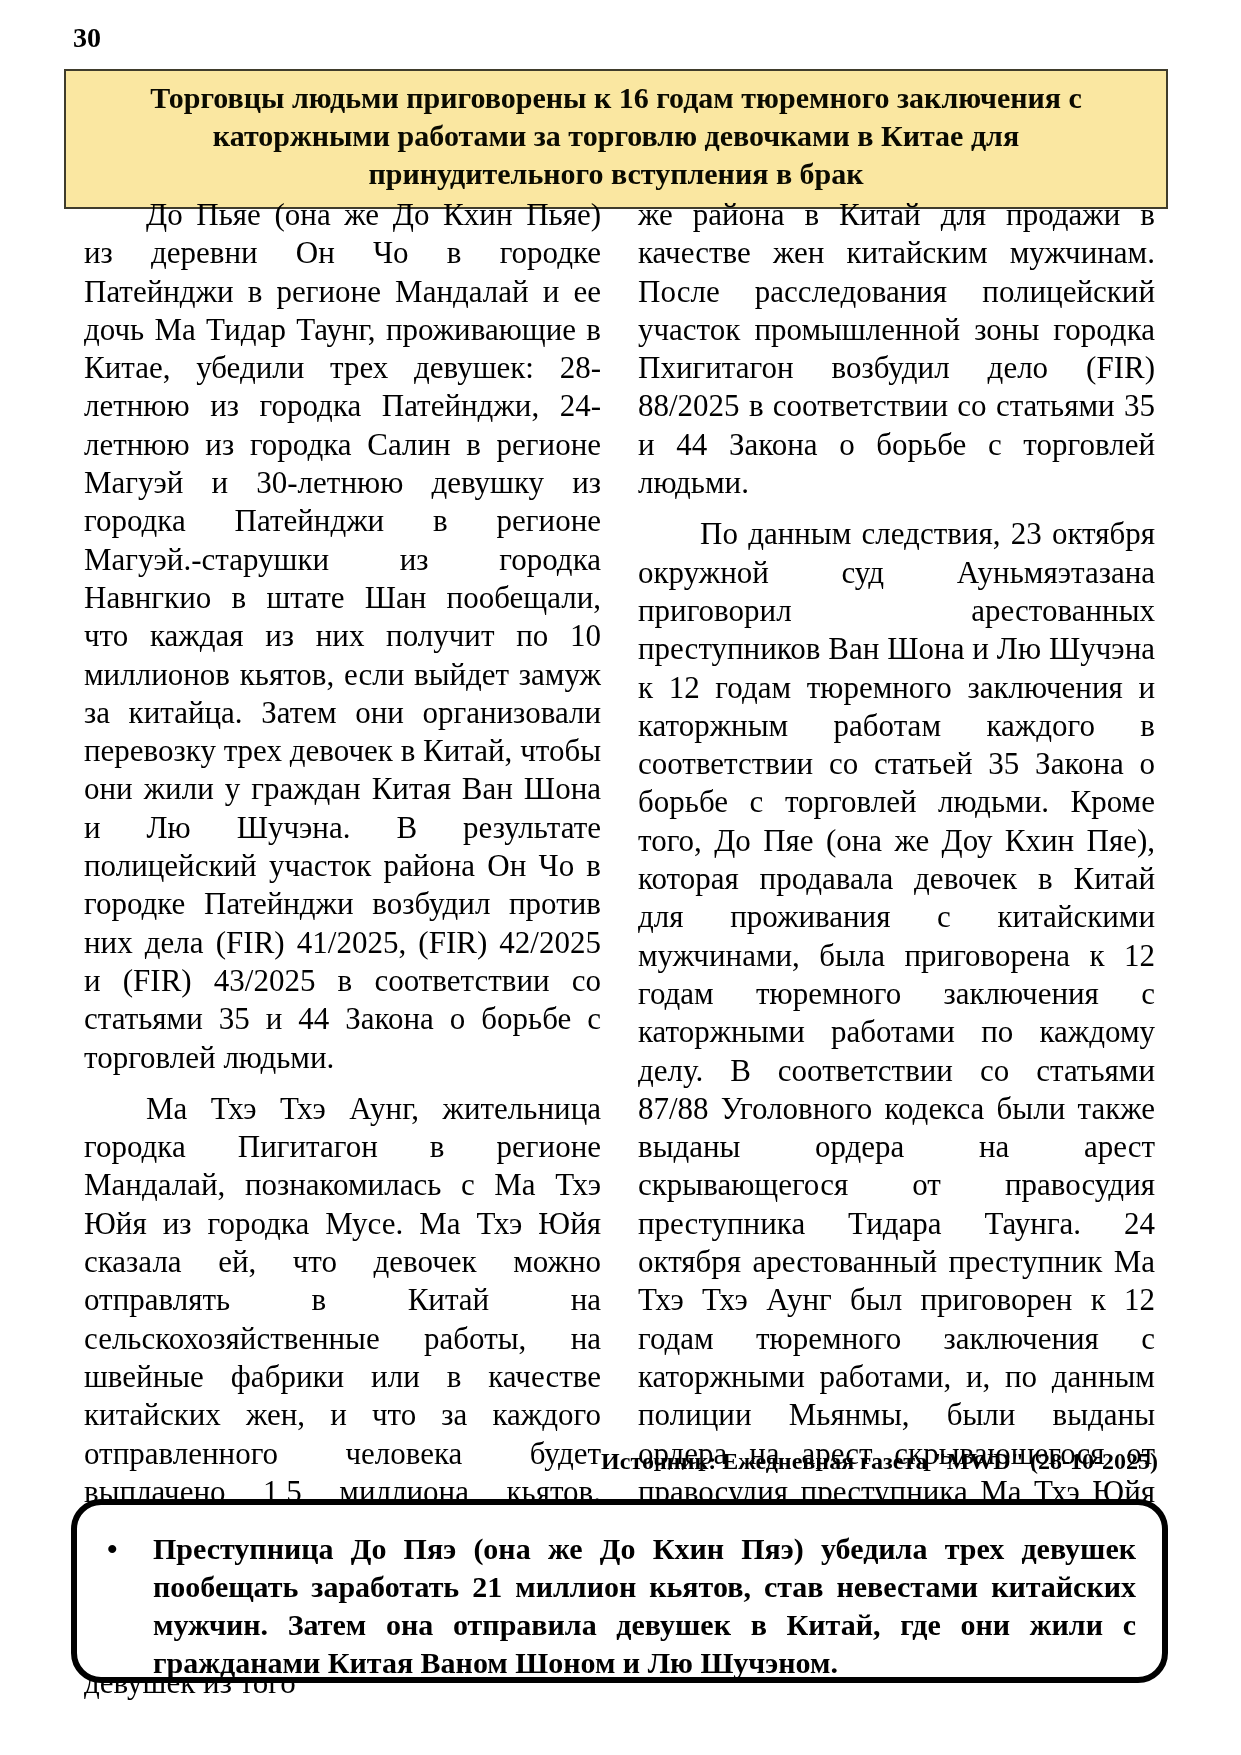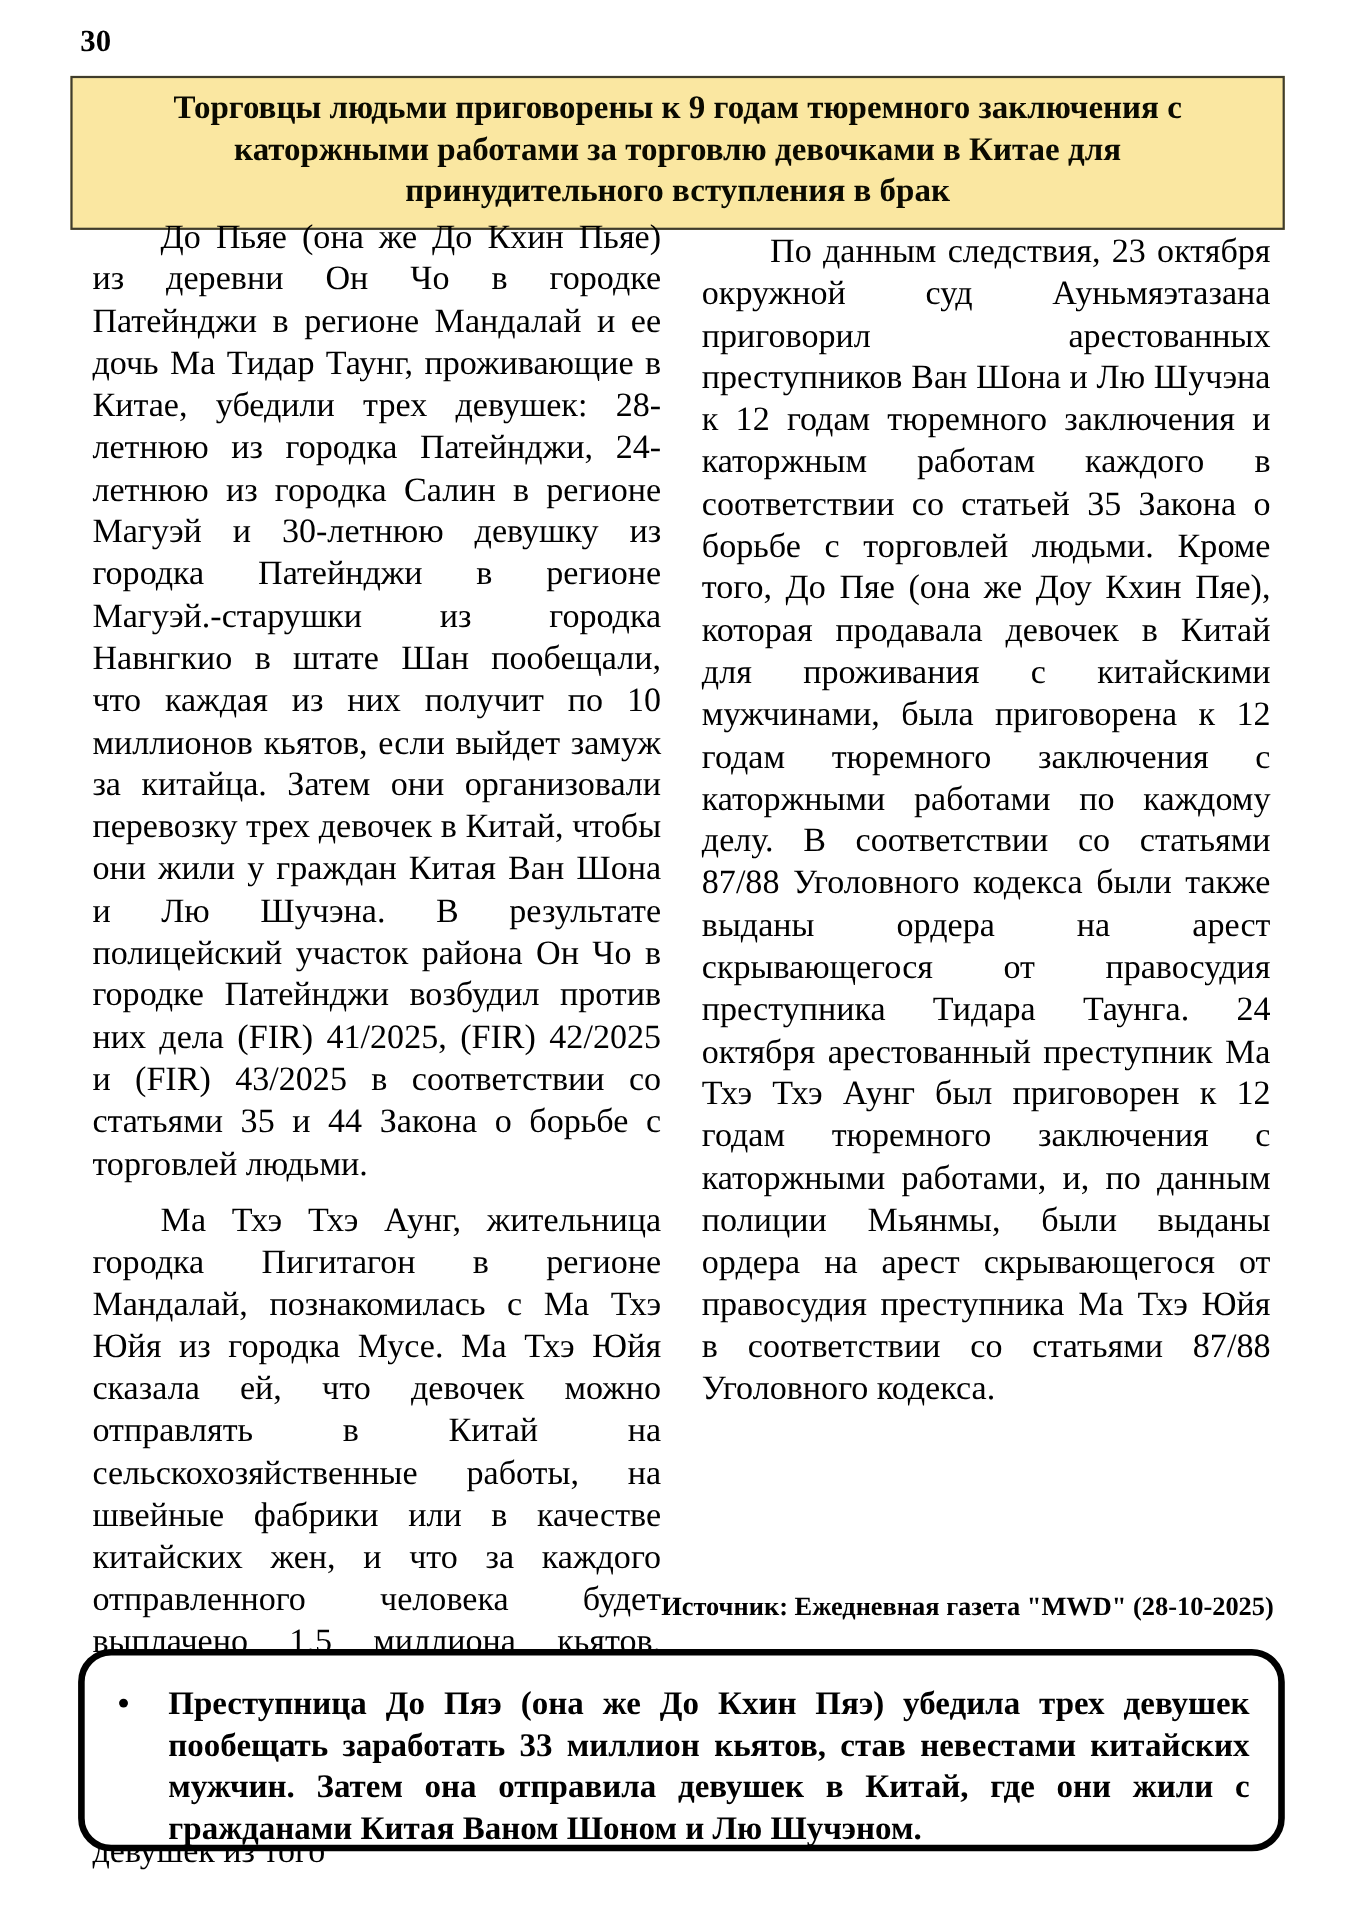--- a/index.html
+++ b/index.html
@@ -46,31 +46,32 @@
   .summary-text {
     font-size:30px; font-weight:bold; line-height:38px; text-align:justify;
   }
 </style>
 </head>
 <body>
 
 <div class="page-number">30</div>
 
 <div class="header-box">
-  <div class="header-title">Торговцы людьми приговорены к 9 годам тюремного заключения с каторжными работами за торговлю девочками в Китае для принудительного вступления в брак</div>
+  <div class="header-title">Торговцы людьми приговорены к 16 годам тюремного заключения с каторжными работами за торговлю девочками в Китае для принудительного вступления в брак</div>
 </div>
 
 <div class="columns">
   <div class="col">
     <p class="para">До Пьяе (она же До Кхин Пьяе) из деревни Он Чо в городке Патейнджи в регионе Мандалай и ее дочь Ма Тидар Таунг, проживающие в Китае, убедили трех девушек: 28-летнюю из городка Патейнджи, 24-летнюю из городка Салин в регионе Магуэй и 30-летнюю девушку из городка Патейнджи в регионе Магуэй.-старушки из городка Навнгкио в штате Шан пообещали, что каждая из них получит по 10 миллионов кьятов, если выйдет замуж за китайца. Затем они организовали перевозку трех девочек в Китай, чтобы они жили у граждан Китая Ван Шона и Лю Шучэна. В результате полицейский участок района Он Чо в городке Патейнджи возбудил против них дела (FIR) 41/2025, (FIR) 42/2025 и (FIR) 43/2025 в соответствии со статьями 35 и 44 Закона о борьбе с торговлей людьми.</p>
     <p class="para gap-above">Ма Тхэ Тхэ Аунг, жительница городка Пигитагон в регионе Мандалай, познакомилась с Ма Тхэ Юйя из городка Мусе. Ма Тхэ Юйя сказала ей, что девочек можно отправлять в Китай на сельскохозяйственные работы, на швейные фабрики или в качестве китайских жен, и что за каждого отправленного человека будет выплачено 1,5 миллиона кьятов. Полагая, что это так, Ма Тхэ Юйя, как сообщается, переправила двух молодых девушек из городка Инд-До в регионе Сагаин и двух молодых девушек из того</p>
   </div>
   <div class="col">
+    <p class="para-cont">же района в Китай для продажи в качестве жен китайским мужчинам. После расследования полицейский участок промышленной зоны городка Пхигитагон возбудил дело (FIR) 88/2025 в соответствии со статьями 35 и 44 Закона о борьбе с торговлей людьми.</p>
     <p class="para gap-above">По данным следствия, 23 октября окружной суд Ауньмяэтазана приговорил арестованных преступников Ван Шона и Лю Шучэна к 12 годам тюремного заключения и каторжным работам каждого в соответствии со статьей 35 Закона о борьбе с торговлей людьми. Кроме того, До Пяе (она же Доу Кхин Пяе), которая продавала девочек в Китай для проживания с китайскими мужчинами, была приговорена к 12 годам тюремного заключения с каторжными работами по каждому делу. В соответствии со статьями 87/88 Уголовного кодекса были также выданы ордера на арест скрывающегося от правосудия преступника Тидара Таунга. 24 октября арестованный преступник Ма Тхэ Тхэ Аунг был приговорен к 12 годам тюремного заключения с каторжными работами, и, по данным полиции Мьянмы, были выданы ордера на арест скрывающегося от правосудия преступника Ма Тхэ Юйя в соответствии со статьями 87/88 Уголовного кодекса.</p>
   </div>
 </div>
 
 <div class="source-line">Источник: Ежедневная газета "MWD" (28-10-2025)</div>
 
 <div class="summary-box">
   <div class="summary-bullet">•</div>
-  <div class="summary-text">Преступница До Пяэ (она же До Кхин Пяэ) убедила трех девушек пообещать заработать 33 миллион кьятов, став невестами китайских мужчин. Затем она отправила девушек в Китай, где они жили с гражданами Китая Ваном Шоном и Лю Шучэном.</div>
+  <div class="summary-text">Преступница До Пяэ (она же До Кхин Пяэ) убедила трех девушек пообещать заработать 21 миллион кьятов, став невестами китайских мужчин. Затем она отправила девушек в Китай, где они жили с гражданами Китая Ваном Шоном и Лю Шучэном.</div>
 </div>
 
 </body></html>

